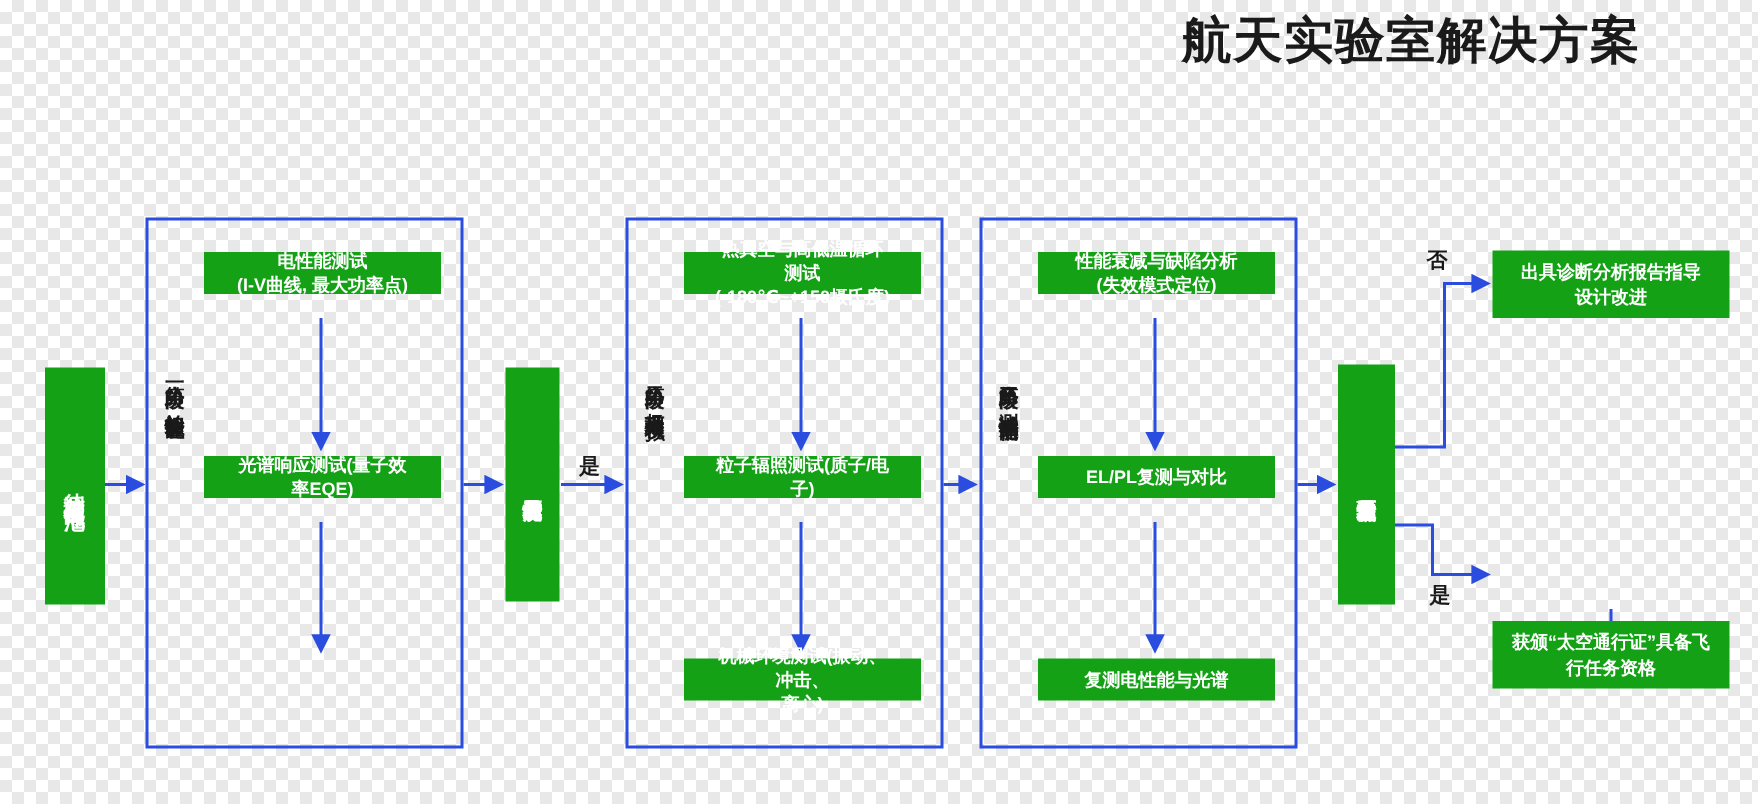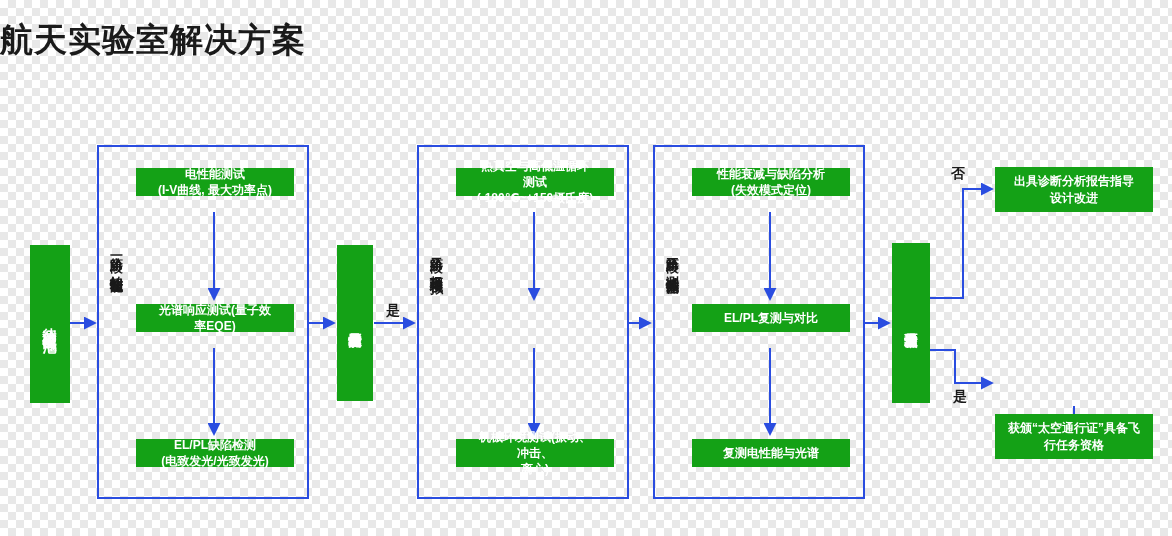--- a/index.html
+++ b/index.html
@@ -8,22 +8,22 @@
     --text_on_green:#ffffff;
     --ink:#1a1a1a;
   }
   html,body{margin:0;padding:0;}
   body{font-family:"Liberation Sans","DejaVu Sans",sans-serif;}
   .canvas{
     position:relative;width:1172px;height:536px;overflow:hidden;
     background:conic-gradient(#e8e8e8 0 25%,#ffffff 0 50%,#e8e8e8 0 75%,#ffffff 0) 0 0 / 16px 16px;
   }
   .title{
-    position:absolute;left:0;top:18px;width:1094px;
-    text-align:left;font-size:33px;font-weight:700;color:var(--ink);
+    position:absolute;left:0;top:5px;width:1094px;
+    text-align:right;font-size:33px;font-weight:700;color:var(--ink);
     letter-spacing:1px;
   }
   svg.connectors{position:absolute;left:0;top:0;}
   svg.connectors path{stroke:var(--blue);stroke-width:2;fill:none;}
   svg.connectors .arrowhead{fill:var(--blue);stroke:none;}
   .gnode{
     position:absolute;background:var(--green);color:var(--text_on_green);
     display:flex;align-items:center;justify-content:center;text-align:center;
     font-weight:700;box-sizing:border-box;
   }
@@ -84,33 +84,32 @@
   <div class="gnode vnode" style="left:30px;top:245px;width:40px;height:158px;">
     <span class="vtext">待测砷化镓电池</span>
   </div>
 
   <div class="stage" style="left:97px;">
     <div class="stage-label">第一阶段：初始性能验证</div>
     <div class="gnode step r1">电性能测试
 (I-V曲线, 最大功率点)</div>
     <div class="gnode step r2">光谱响应测试(量子效
 率EQE)</div>
-    <div class="gnode step r3">EL/PL缺陷检测
-(电致发光/光致发光)</div>
   </div>
 
   <div class="gnode vdecision" style="left:337px;top:245px;width:36px;height:156px;">
     <span class="vtext">性能与质量基线是否达标</span>
   </div>
   <div class="branch-label" style="left:386px;top:302px;">是</div>
 
   <div class="stage" style="left:417px;">
     <div class="stage-label">第二阶段：极端环境模拟</div>
     <div class="gnode step r1">热真空与高低温循环测试
 (-180℃~+150摄氏度)</div>
+    <div class="gnode step r2">粒子辐照测试(质子/电子)</div>
     <div class="gnode step r3">机械环境测试(振动、冲击、
 离心)</div>
   </div>
 
   <div class="stage" style="left:653px;">
     <div class="stage-label">第三阶段：测试后性能评估</div>
     <div class="gnode step r2">EL/PL复测与对比</div>
     <div class="gnode step r1">性能衰减与缺陷分析
 (失效模式定位)</div>
     <div class="gnode step r3">复测电性能与光谱</div>

